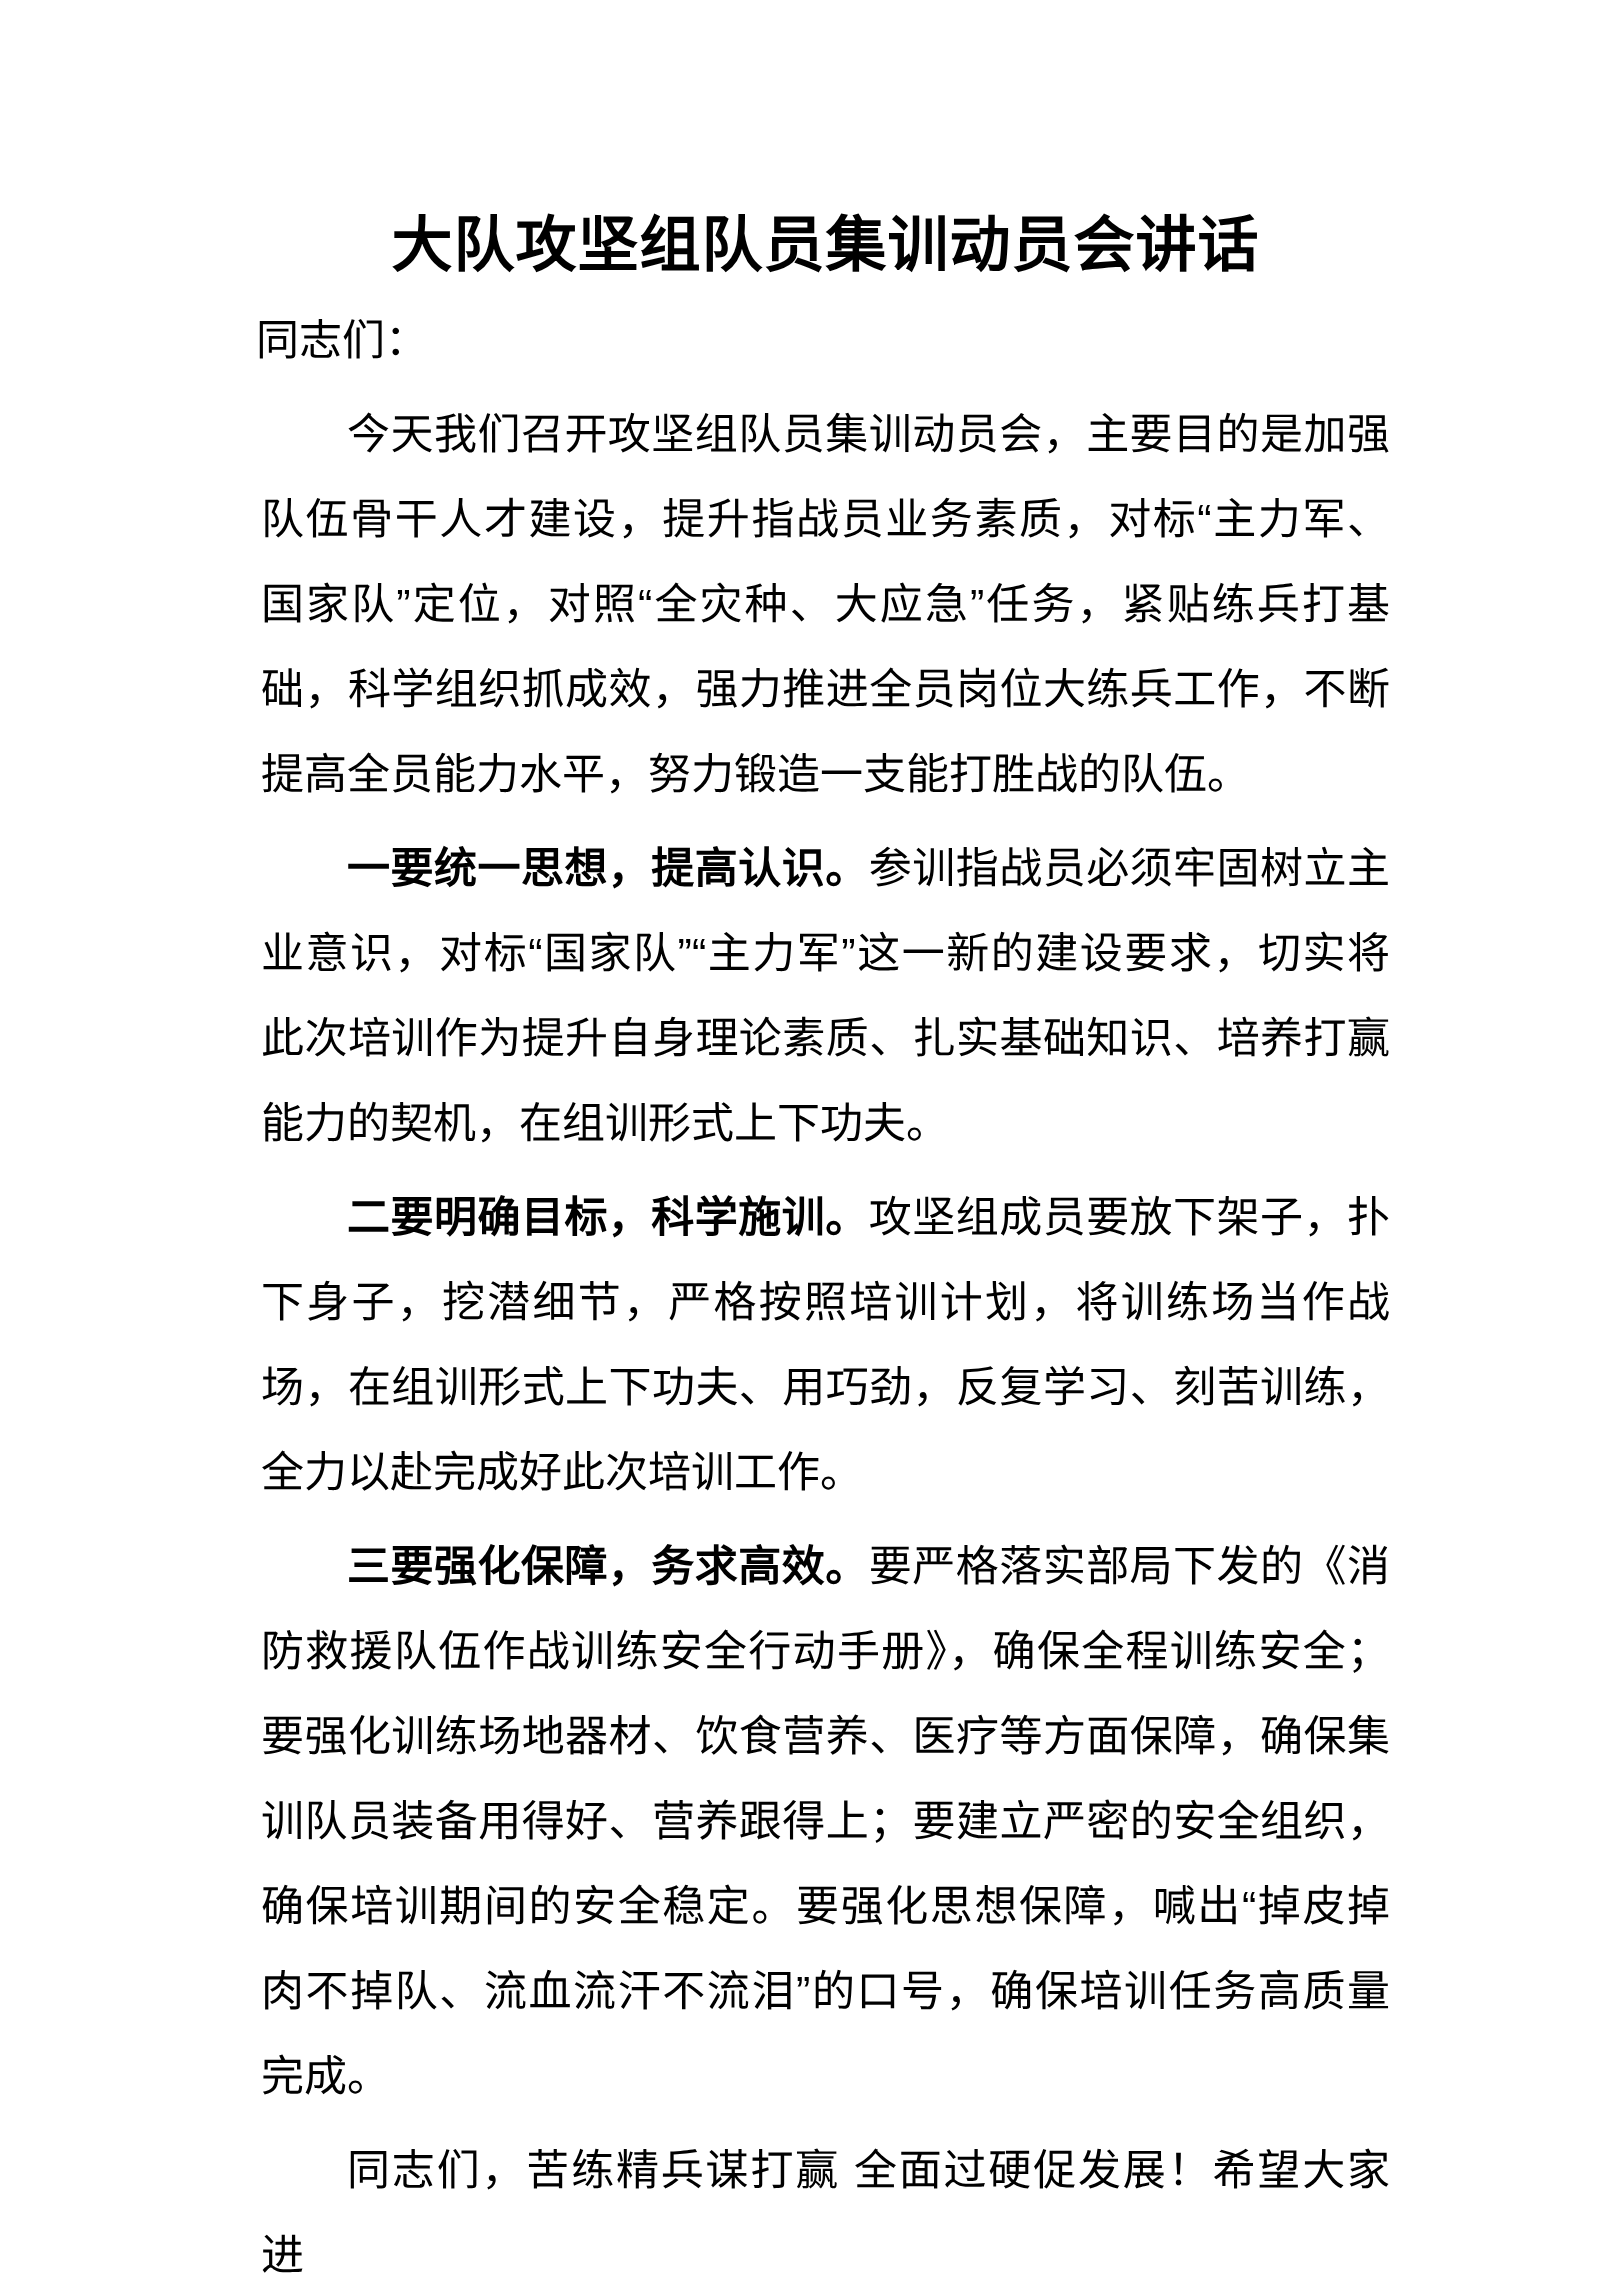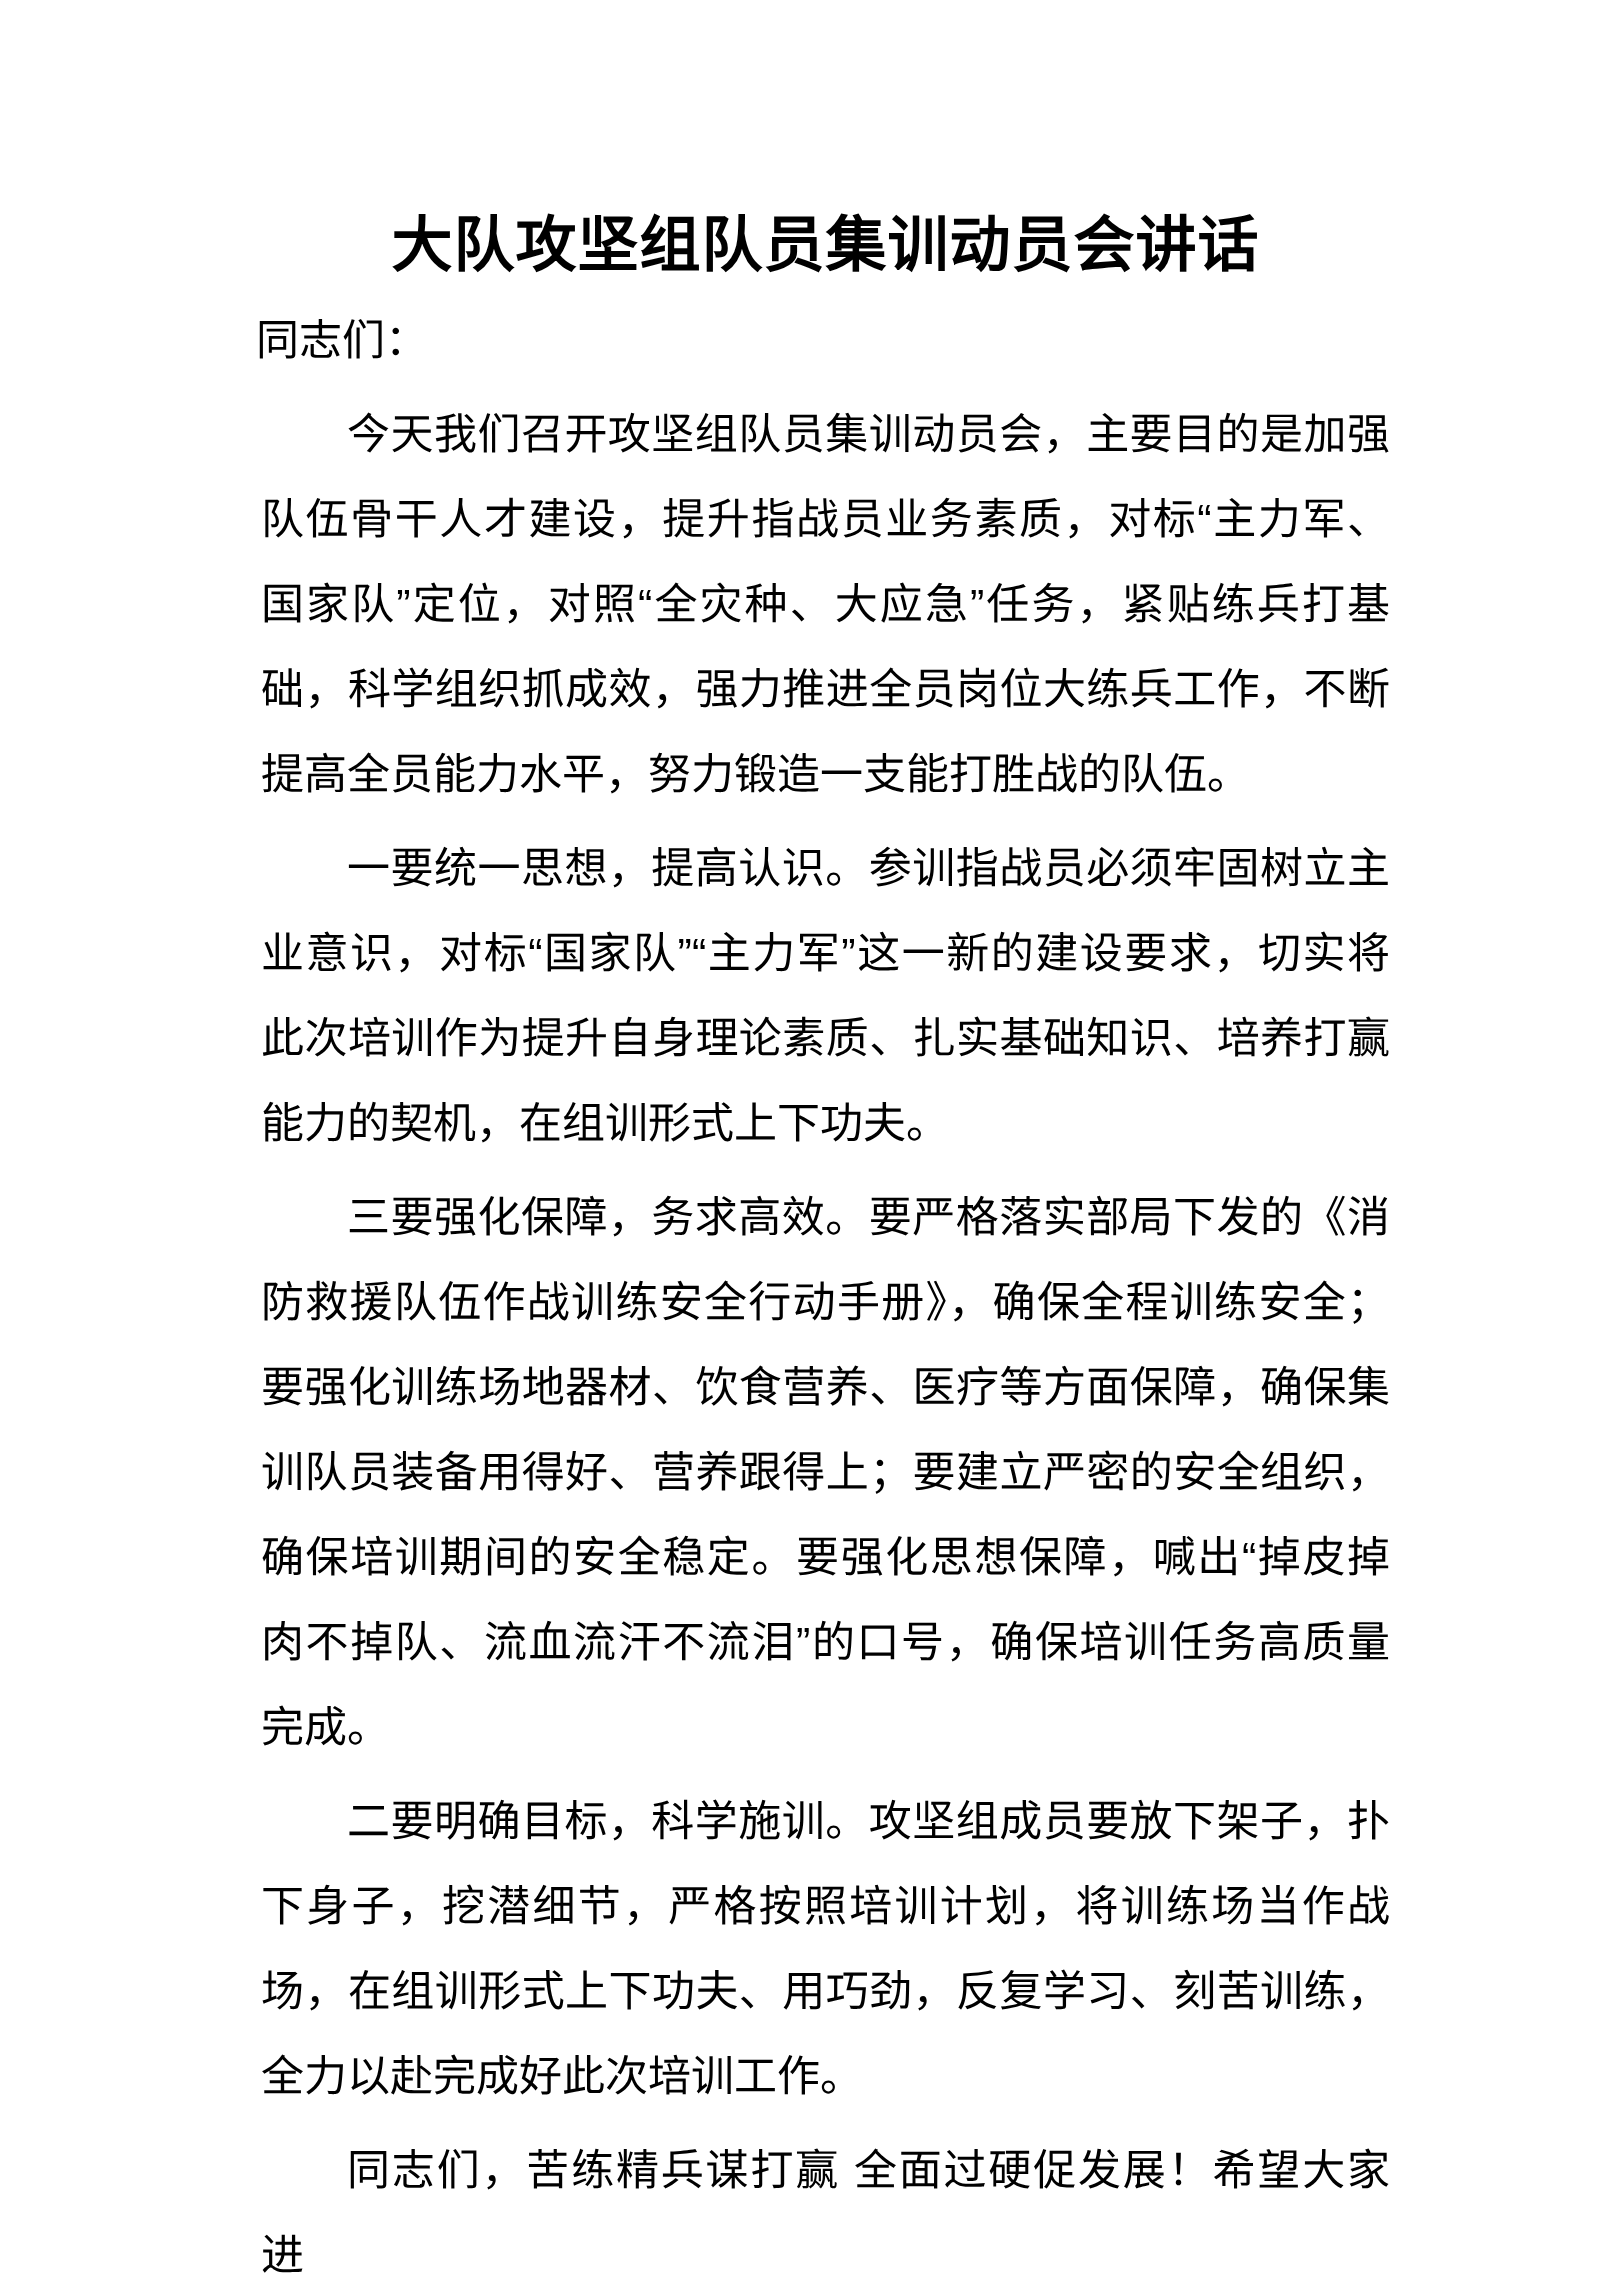--- a/index.html
+++ b/index.html
@@ -38,38 +38,38 @@
     text-align: left;
   }
   .para {
     margin: 9px;
     font-size: 43px;
     line-height: 85px;
     text-indent: 86px;
     text-align: justify;
   }
   .para .lead {
-    font-weight: 400;
+    font-weight: 700;
   }
 </style>
 </head>
 <body>
 
 <div class="page">
   <div class="content">
 
     <h1 class="doc-title">大队攻坚组队员集训动员会讲话</h1>
 
     <p class="salutation">同志们：</p>
 
     <p class="para"><span class="lead"></span><span>今天我们召开攻坚组队员集训动员会，主要目的是加强队伍骨干人才建设，提升指战员业务素质，对标“主力军、国家队”定位，对照“全灾种、大应急”任务，紧贴练兵打基础，科学组织抓成效，强力推进全员岗位大练兵工作，不断提高全员能力水平，努力锻造一支能打胜战的队伍。</span></p>
 
     <p class="para"><span class="lead">一要统一思想，提高认识。</span><span>参训指战员必须牢固树立主业意识，对标“国家队”“主力军”这一新的建设要求，切实将此次培训作为提升自身理论素质、扎实基础知识、培养打赢能力的契机，在组训形式上下功夫。</span></p>
 
+    <p class="para"><span class="lead">二要明确目标，科学施训。</span><span>攻坚组成员要放下架子，扑下身子，挖潜细节，严格按照培训计划，将训练场当作战场，在组训形式上下功夫、用巧劲，反复学习、刻苦训练，全力以赴完成好此次培训工作。</span></p>
+
     <p class="para"><span class="lead">三要强化保障，务求高效。</span><span>要严格落实部局下发的《消防救援队伍作战训练安全行动手册》，确保全程训练安全；要强化训练场地器材、饮食营养、医疗等方面保障，确保集训队员装备用得好、营养跟得上；要建立严密的安全组织，确保培训期间的安全稳定。要强化思想保障，喊出“掉皮掉肉不掉队、流血流汗不流泪”的口号，确保培训任务高质量完成。</span></p>
-
-    <p class="para"><span class="lead">二要明确目标，科学施训。</span><span>攻坚组成员要放下架子，扑下身子，挖潜细节，严格按照培训计划，将训练场当作战场，在组训形式上下功夫、用巧劲，反复学习、刻苦训练，全力以赴完成好此次培训工作。</span></p>
 
     <p class="para"><span class="lead"></span><span>同志们，苦练精兵谋打赢 全面过硬促发展！希望大家进</span></p>
 
   </div>
 </div>
 
 
 </body></html>

